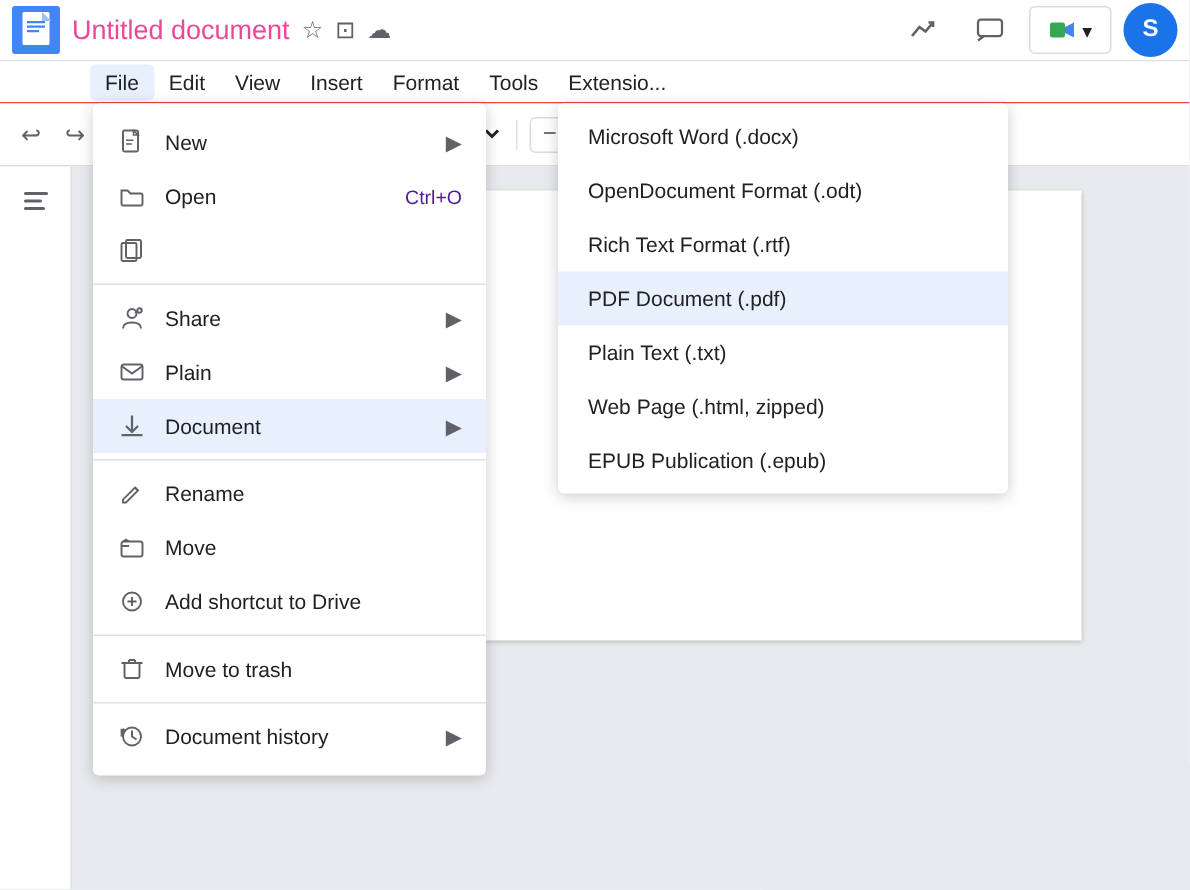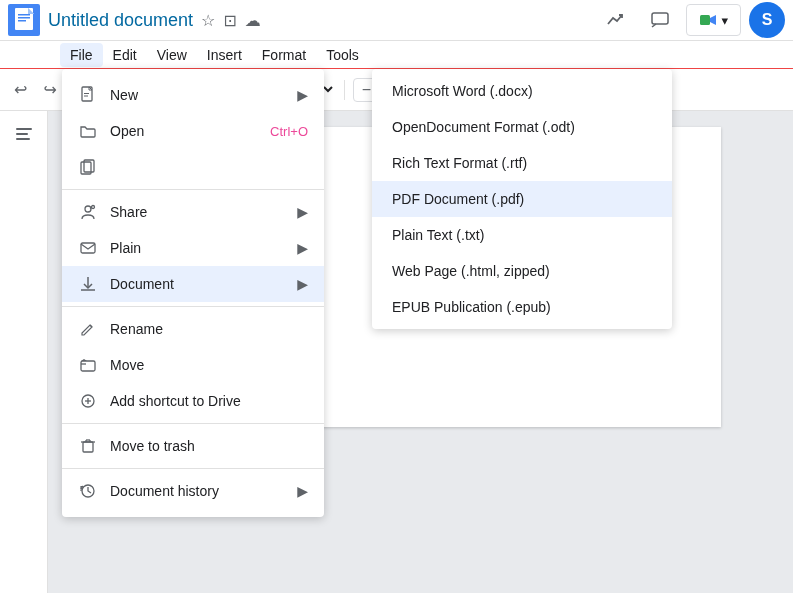--- a/index.html
+++ b/index.html
@@ -22,21 +22,21 @@
       border-bottom: 1px solid #e0e0e0;
     }
     .google-docs-icon {
       width: 32px;
       height: 32px;
       margin-right: 8px;
       flex-shrink: 0;
     }
     .doc-title {
       font-size: 18px;
-      color: #0369a1;
+      color: #ec4899;
       font-weight: 400;
       margin-right: 8px;
     }
     .title-icons {
       display: flex;
       align-items: center;
       gap: 8px;
       color: #5f6368;
       font-size: 16px;
     }
@@ -259,21 +259,21 @@
       justify-content: center;
       font-size: 16px;
       color: #5f6368;
       flex-shrink: 0;
     }
     .dropdown-item .item-label {
       flex: 1;
       font-size: 14px;
     }
     .dropdown-item .item-shortcut {
-      color: #ec4899;
+      color: #4c1d95;
       font-size: 13px;
     }
     .dropdown-item .item-arrow {
       color: #5f6368;
       font-size: 14px;
     }
 
     
     .download-submenu {
       position: absolute;
@@ -355,20 +355,21 @@
   </div>
 </div>
 
 <div class="menu-bar">
   <span class="menu-item active">File</span>
   <span class="menu-item">Edit</span>
   <span class="menu-item">View</span>
   <span class="menu-item">Insert</span>
   <span class="menu-item">Format</span>
   <span class="menu-item">Tools</span>
+  <span class="menu-item">Extensio...</span>
 </div>
 
 <div class="toolbar">
   <button class="toolbar-btn">↩</button>
   <button class="toolbar-btn">↪</button>
   <div class="toolbar-divider"></div>
   <select class="toolbar-select">
     <option>Normal text</option>
     <option>Heading 1</option>
     <option>Heading 2</option>

